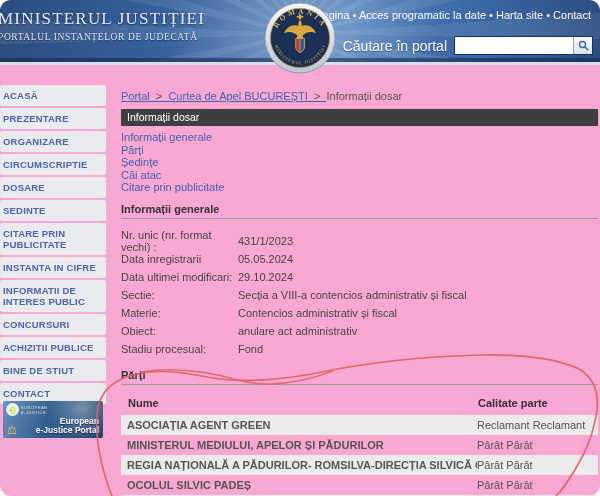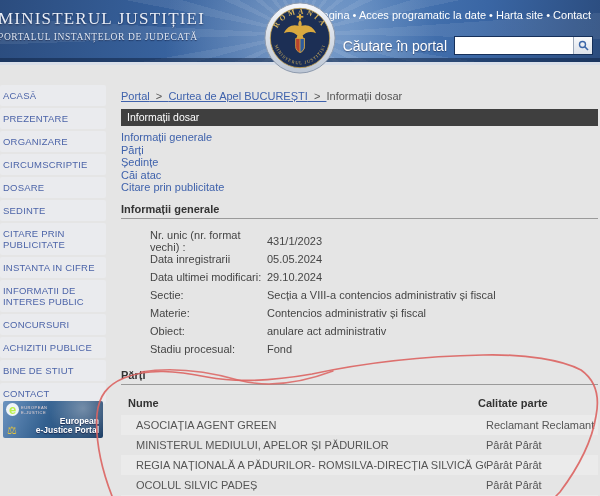--- a/index.html
+++ b/index.html
@@ -1,17 +1,17 @@
 <!DOCTYPE html>
 <html><head>
 <meta charset="utf-8">
 <style>
   html,body{margin:0;padding:0;background:#fff;}
-  .page{position:relative;width:600px;height:496px;overflow:hidden;background:#e5e5e5;
-        font-family:"Liberation Sans", sans-serif;}
+  .page{position:relative;width:600px;height:496px;overflow:hidden;background:#f9a8d4;
+        font-family:"Liberation Sans", sans-serif;border-radius:11px;}
 
   
   .header{position:absolute;left:0;top:0;width:600px;height:62px;
     background:
       radial-gradient(circle at 300px 34px, rgba(255,255,255,.30), rgba(255,255,255,0) 45%),
       repeating-conic-gradient(from 8deg at 300px 34px, rgba(255,255,255,.08) 0deg 5deg, rgba(255,255,255,0) 5deg 13deg),
       linear-gradient(100deg,#2b4c7e 0%,#38639f 30%,#4e7db9 58%,#3a66a4 80%,#2b4c7e 100%);}
   .header::after{content:"";position:absolute;left:0;bottom:0;width:100%;height:4px;
     background:rgba(16,36,70,.55);}
   .header-sep{position:absolute;left:0;top:62px;width:600px;height:3px;background:#d9dfe9;}
@@ -30,21 +30,21 @@
 
   .searchrow{position:absolute;right:7px;top:36px;display:flex;align-items:center;}
   .search-label{font-size:14px;color:#fff;margin-right:7px;text-shadow:0 1px 1px rgba(0,0,30,.4);}
   .search-box{display:flex;border:1px solid #16305a;background:#fff;height:17px;}
   .search-input{width:112px;height:17px;border:none;outline:none;padding:0 3px;font-size:11px;}
   .search-btn{width:19px;height:17px;border:none;border-left:1px solid #9aa6b8;cursor:pointer;
     background:linear-gradient(#f7f8fa,#dde2ea);display:flex;align-items:center;justify-content:center;padding:0;}
 
   
   .sidebar{position:absolute;left:0;top:85px;width:106px;display:flex;flex-direction:column;gap:2px;}
-  .side-item{background:#eaebee;border-radius:2px;color:#4c64a8;font-size:9.5px;font-weight:normal;
+  .side-item{background:#eaebee;border-radius:2px;color:#4c64a8;font-size:9.5px;font-weight:bold;
     letter-spacing:.2px;padding:5px 2px 5px 3px;line-height:11px;cursor:pointer;}
   .ejustice{margin-top:3px;margin-left:3px;width:100px;height:37px;position:relative;border-radius:2px;
     background:
       radial-gradient(circle at 80% 20%, rgba(255,255,255,.35), rgba(255,255,255,0) 40%),
       linear-gradient(115deg,#6b93c0 0%,#33608f 45%,#1e3f66 100%);
     overflow:hidden;cursor:pointer;}
   .ej-logo{position:absolute;left:3px;top:2px;display:flex;align-items:center;}
   .ej-e{font-size:13px;font-weight:bold;color:#baf04a;background:rgba(255,255,255,.9);
     border-radius:50%;width:13px;height:13px;line-height:13px;text-align:center;}
   .ej-cap{font-size:4px;color:#e8d5d5;margin-left:2px;line-height:5px;letter-spacing:.5px;}
@@ -65,30 +65,30 @@
   .quick-links{margin-top:5px;}
   .quick-link{display:block;color:#3f62ac;font-size:11px;line-height:12.5px;cursor:pointer;text-decoration:none;}
 
   .sec-title{margin-top:9px;font-weight:bold;color:#333;padding-bottom:3px;
     border-bottom:1px solid #9a9a9a;}
   .sec-title2{margin-top:11px;font-weight:bold;color:#333;padding-bottom:3px;
     border-bottom:1px solid #9a9a9a;}
 
   .fields{margin-top:13px;}
   .field-row{display:flex;height:18px;align-items:center;}
-  .field-label{flex:0 0 117px;color:#454545;margin-left:29px;}
+  .field-label{flex:0 0 117px;color:#454545;}
   .field-value{color:#454545;}
 
   .parties-table{margin-top:12px;}
   .thead{display:flex;height:18px;align-items:flex-start;font-weight:bold;color:#333;}
   .th-nume{flex:0 0 350px;padding-left:7px;}
   .th-cal{flex:1;}
   .trow{display:flex;height:20px;align-items:center;color:#555;}
   .trow:nth-of-type(odd){background:#ebebeb;}
-  .td-nume{flex:0 0 350px;padding-left:15px;white-space:nowrap;overflow:hidden;}
+  .td-nume{flex:0 0 350px;padding-left:6px;white-space:nowrap;overflow:hidden;font-weight:bold;}
   .td-cal{flex:1;white-space:nowrap;}
 
   
   .annotation{position:absolute;left:0;top:0;width:600px;height:496px;z-index:20;pointer-events:none;}
 </style>
 </head>
 <body>
 
 <div class="page">
 

